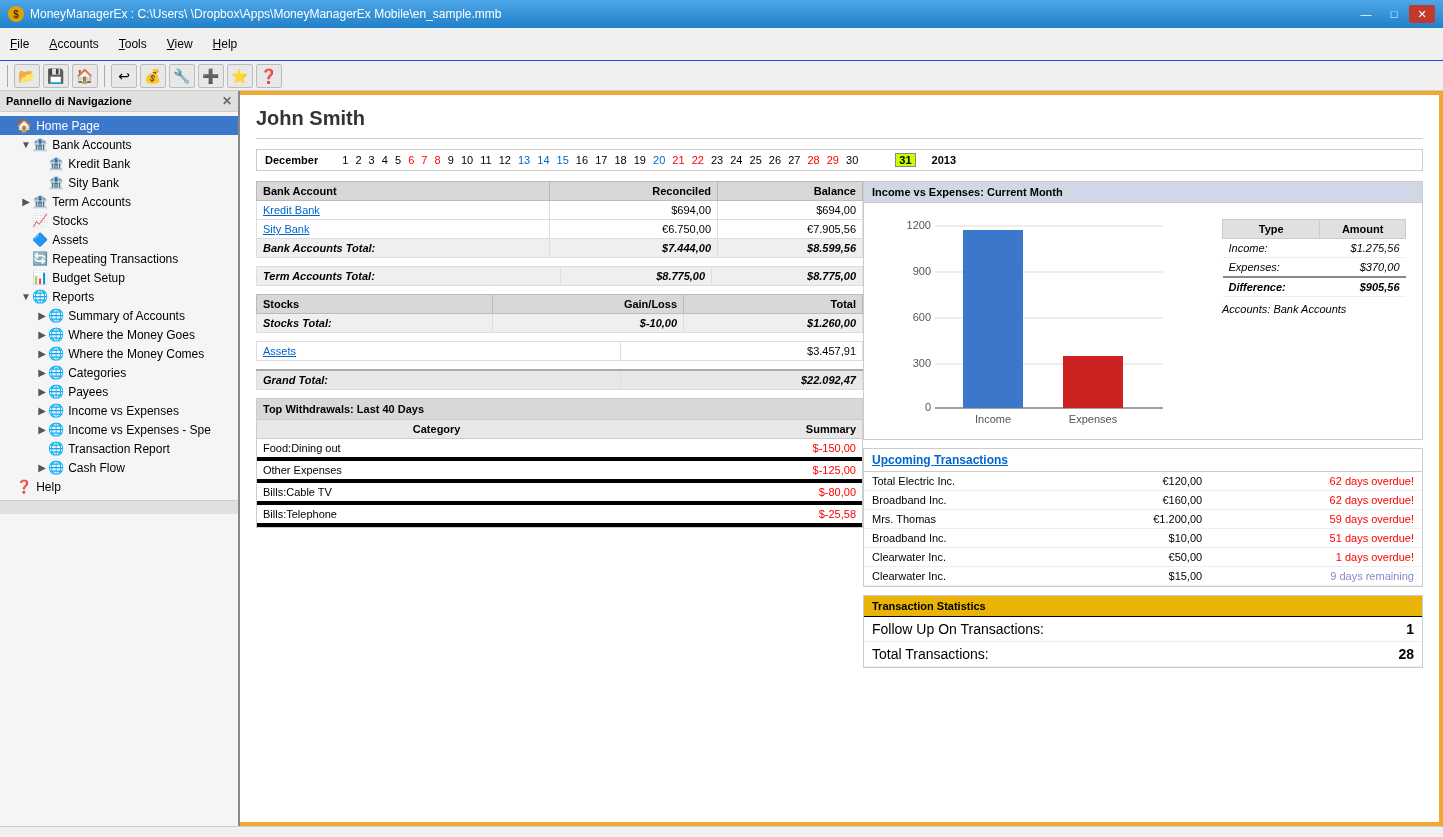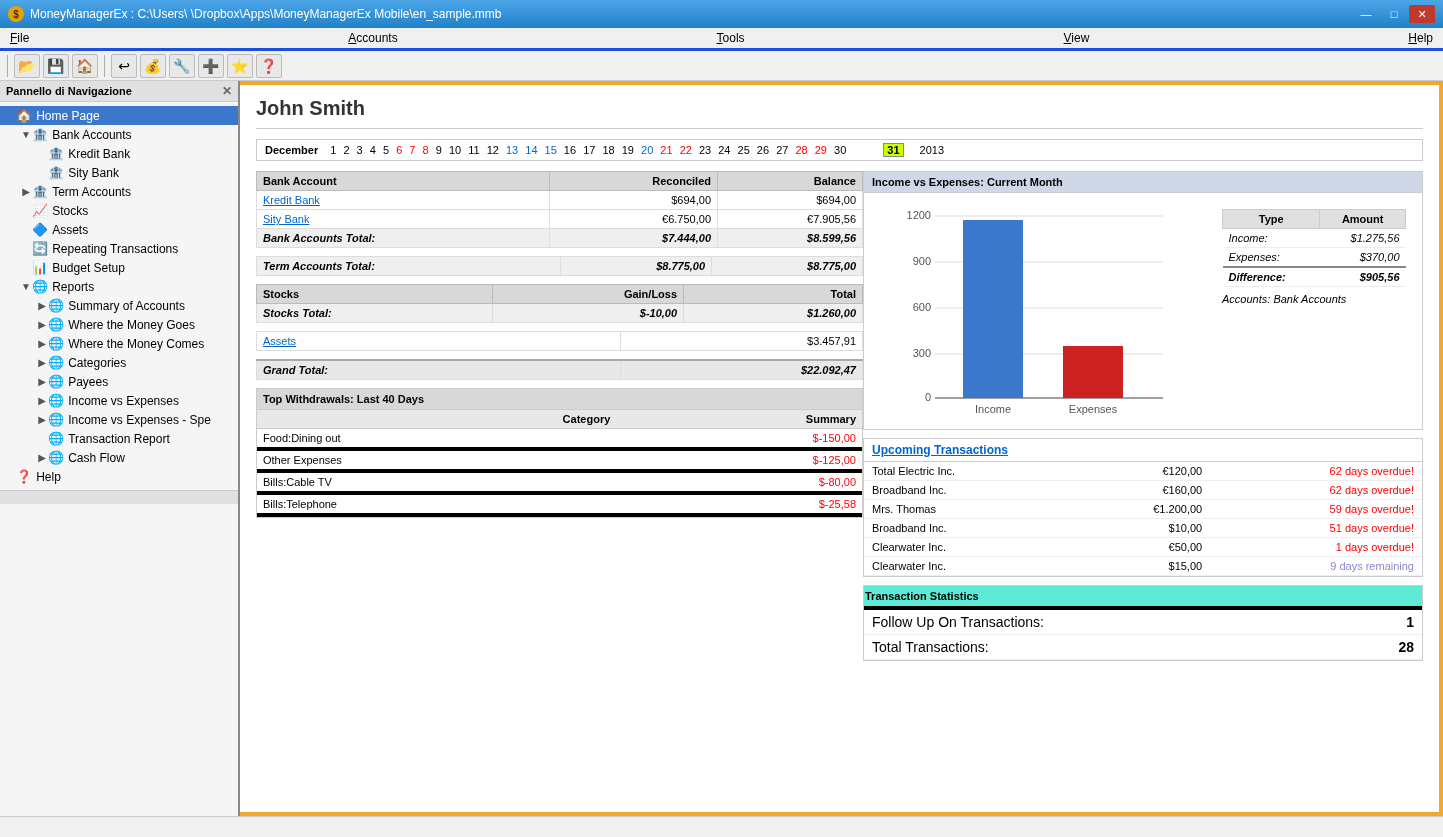--- a/index.html
+++ b/index.html
@@ -39,24 +39,23 @@
     .titlebar-btn-min { background: transparent; }
     .titlebar-btn-max { background: transparent; }
     .titlebar-btn-close { background: #c0392b; border-radius: 2px; }
 
     
     #menubar {
       background: #f0f0f0;
       height: 22px;
       display: flex;
       align-items: center;
-      padding: 10px 4px;
-      border-bottom: 3px solid #1d4ed8;
+      padding: 16px 4px;
+      border-bottom: 1px solid #1d4ed8;
       gap: 8px;
-      justify-content: space-between;
     }
     .menu-item {
       padding: 2px 6px;
       cursor: pointer;
       font-size: 12px;
       color: #000;
     }
     .menu-item span { text-decoration: underline; }
 
     
@@ -165,36 +164,36 @@
     }
 
     
     #date-nav {
       border: 1px solid #ccc;
       padding: 4px 8px;
       margin-bottom: 10px;
       font-size: 11px;
       display: flex;
       align-items: center;
-      gap: 4px;
+      gap: 16px;
       flex-wrap: wrap;
     }
     #date-nav .month-label { font-weight: bold; margin-right: 6px; }
     .day-num { padding: 1px 2px; cursor: pointer; }
     .day-highlight-red { color: red; }
     .day-highlight-blue { color: #0066cc; }
     .day-current {
       background: #ccff00;
       color: #000;
       font-weight: bold;
       border: 1px solid #888;
       padding: 0 3px;
       margin-left: 32px;
     }
-    .year-label { margin-left: 12px; font-weight: normal; }
+    .year-label { margin-left: 0; font-weight: bold; }
 
     
     #two-col {
       display: flex;
     }
     #left-col { flex: 1; }
     #right-col { width: 560px; min-width: 560px; display: flex; flex-direction: column; gap: 8px; }
 
     
     .section-table {
@@ -244,21 +243,21 @@
       border-bottom: 1px solid #ccc;
     }
     .withdrawals-table {
       width: 100%;
       border-collapse: collapse;
       font-size: 11px;
     }
     .withdrawals-table th {
       padding: 3px 6px;
       background: #e8e8e8;
-      text-align: right;
+      text-align: center;
       border-bottom: 1px solid #ccc;
     }
     .withdrawals-table th.right { text-align: right; }
     .withdrawals-table td {
       padding: 3px 6px;
       border-bottom: 4px solid #000000;
     }
     .withdrawals-table td.right { text-align: right; color: red; }
 
     
@@ -335,25 +334,25 @@
     .upcoming-table td {
       padding: 3px 8px;
       border-bottom: 1px solid #eee;
     }
     .upcoming-table td.amount { text-align: right; }
     .upcoming-table td.overdue { text-align: right; color: red; }
     .upcoming-table td.remaining { text-align: right; color: #8888cc; }
 
     
     .stats-title {
-      background: #5eead4;
-      padding: 4px 1px;
-      font-weight: bold;
-      font-size: 11px;
-      border-bottom: 4px solid #000000;
+      background: #eab308;
+      padding: 4px 8px;
+      font-weight: bold;
+      font-size: 11px;
+      border-bottom: 1px solid #000000;
     }
     .stats-table {
       width: 100%;
       border-collapse: collapse;
       font-size: 14px;
     }
     .stats-table td {
       padding: 4px 8px;
       border-bottom: 1px solid #eee;
     }

